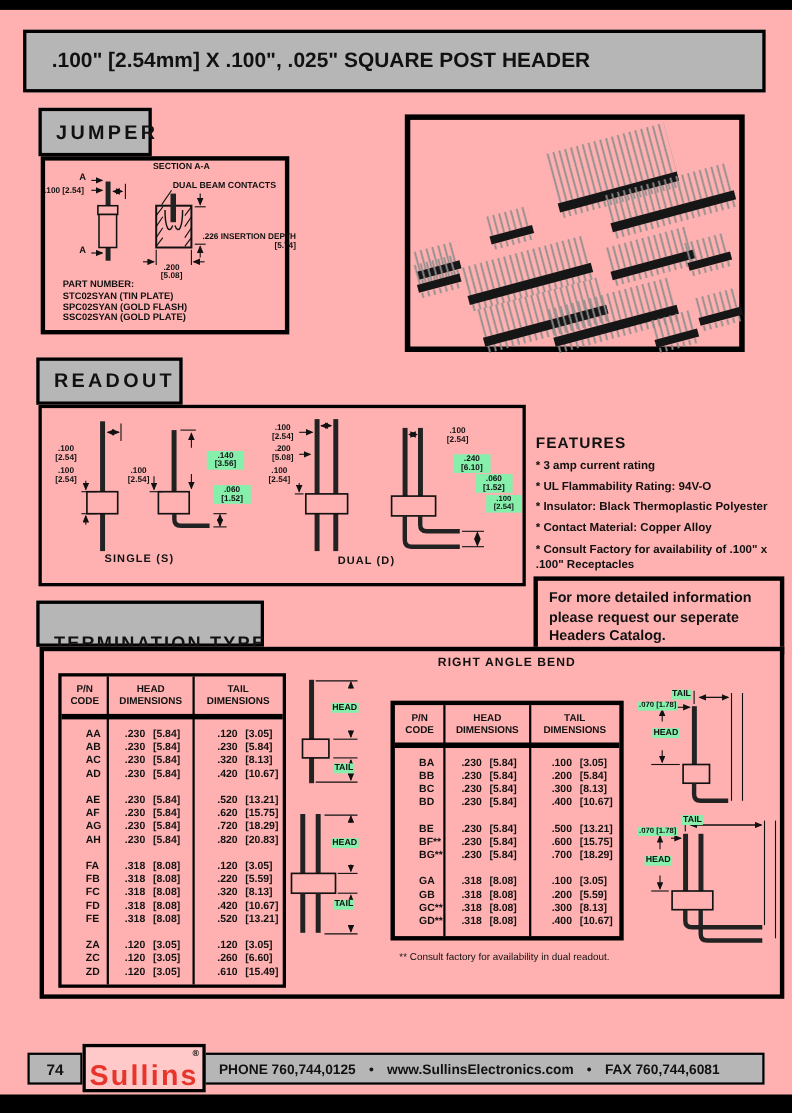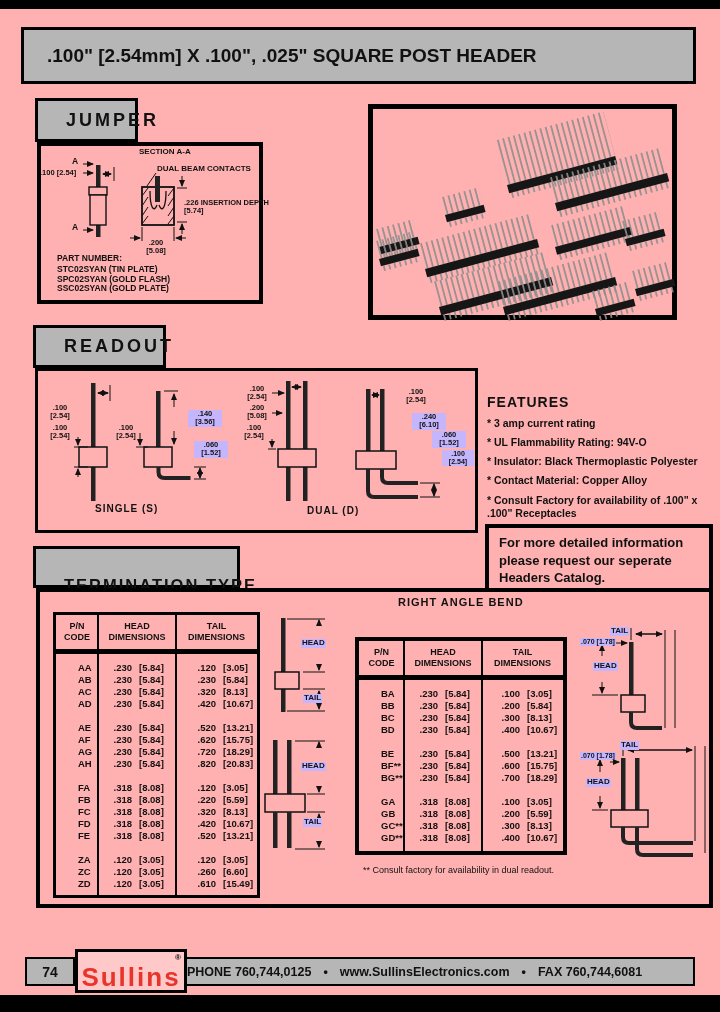--- a/index.html
+++ b/index.html
@@ -1,25 +1,25 @@
 <!DOCTYPE html>
 <html><head>
 <meta charset="utf-8">
 <style>
   html,body{margin:0;padding:0;background:#888;}
   .page{position:relative;width:720px;height:1012px;background:#ffb1b1;overflow:hidden;
         font-family:"Liberation Sans",sans-serif;color:#111;}
   .abs{position:absolute;}
   .bar{background:#000;}
   .graybox{background:#b6b6b6;border:3px solid #000;box-sizing:border-box;display:flex;align-items:center;}
-  .seclabel{font-weight:bold;font-size:18px;letter-spacing:3px;padding-left:28px;white-space:nowrap;}
+  .seclabel{font-weight:bold;font-size:18px;letter-spacing:3px;padding-left:13px;white-space:nowrap;}
   .blackbox{border:4px solid #000;box-sizing:border-box;background:#ffb1b1;}
   .dim{position:absolute;font-size:7.5px;font-weight:bold;line-height:1.12;white-space:pre-line;
        text-align:center;color:#111;}
-  .dim.bg{background:#c4b5fd;padding:0 1px;}
+  .dim.bg{background:#86efac;padding:0 1px;}
   .drawlbl{position:absolute;font-size:10px;font-weight:bold;letter-spacing:1px;}
   .smallbold{font-size:8px;font-weight:bold;white-space:nowrap;}
   
   .features{position:absolute;left:487px;top:394px;width:232px;}
   .features h3{margin:0 0 7px 0;font-size:14px;letter-spacing:1px;}
   .features div{font-size:10.5px;font-weight:bold;margin-bottom:6px;line-height:1.25;}
   
   .infobox{position:absolute;left:485px;top:524px;width:228px;height:71px;border:4px solid #000;
            box-sizing:border-box;background:#ffb1b1;font-size:13px;font-weight:bold;line-height:1.35;
            padding:6px 10px;}
@@ -110,21 +110,21 @@
 
       <line x1="105" y1="85" x2="105" y2="99"></line>
       <line x1="137" y1="85" x2="137" y2="99"></line>
       <line x1="93" y1="96" x2="103" y2="96" marker-end="url(#arJ)"></line>
       <line x1="149" y1="96" x2="139" y2="96" marker-end="url(#arJ)"></line>
     </g>
   </svg>
 
   <div class="dim" style="left:139px;top:148px;font-size:8px;">SECTION A-A</div>
   <div class="dim" style="left:157px;top:165px;font-size:8px;">DUAL BEAM CONTACTS</div>
-  <div class="dim" style="left:184px;top:199px;text-align:left;">.226 INSERTION DEPTH
+  <div class="dim" style="left:184px;top:211px;text-align:right;">.226 INSERTION DEPTH
 [5.74]</div>
   <div class="dim" style="left:40px;top:169px;">.100 [2.54]</div>
   <div class="dim" style="left:141px;top:239px;width:30px;">.200
 [5.08]</div>
   <div class="dim" style="left:72px;top:157px;font-size:8.5px;">A</div>
   <div class="dim" style="left:72px;top:223px;font-size:8.5px;">A</div>
   <div class="abs smallbold" style="left:57px;top:253px;font-size:8.5px;">PART NUMBER:</div>
   <div class="abs smallbold" style="left:57px;top:264px;font-size:8.5px;">STC02SYAN (TIN PLATE)</div>
   <div class="abs smallbold" style="left:57px;top:273.5px;font-size:8.5px;">SPC02SYAN (GOLD FLASH)</div>
   <div class="abs smallbold" style="left:57px;top:283px;font-size:8.5px;">SSC02SYAN (GOLD PLATE)</div>
@@ -589,21 +589,21 @@
   <div class="dim bg" style="left:610px;top:627px;font-size:8px;">TAIL</div>
   <div class="dim bg" style="left:580px;top:638px;font-size:7px;white-space:nowrap;">.070 [1.78]</div>
   <div class="dim bg" style="left:593px;top:662px;font-size:8px;">HEAD</div>
   <div class="dim bg" style="left:620px;top:741px;font-size:8px;">TAIL</div>
   <div class="dim bg" style="left:580px;top:752px;font-size:7px;white-space:nowrap;">.070 [1.78]</div>
   <div class="dim bg" style="left:586px;top:778px;font-size:8px;">HEAD</div>
 
   <div class="footbox" style="left:25px;top:957px;width:50px;height:29px;justify-content:center;font-size:14px;">
     <span>74</span>
   </div>
-  <div class="footbox" style="left:185px;top:957px;width:510px;height:29px;font-size:12.5px;gap:12px;white-space:nowrap;">
+  <div class="footbox" style="left:185px;top:957px;width:510px;height:29px;font-size:12.5px;gap:12px;padding-left:12px;white-space:nowrap;">
     <span>PHONE 760,744,0125</span>
     <span>•</span>
     <span>www.SullinsElectronics.com</span>
     <span>•</span>
     <span>FAX 760,744,6081</span>
   </div>
   <div class="logo">
     <span class="brand">Sullins</span>
     <span class="reg">®</span>
   </div>

